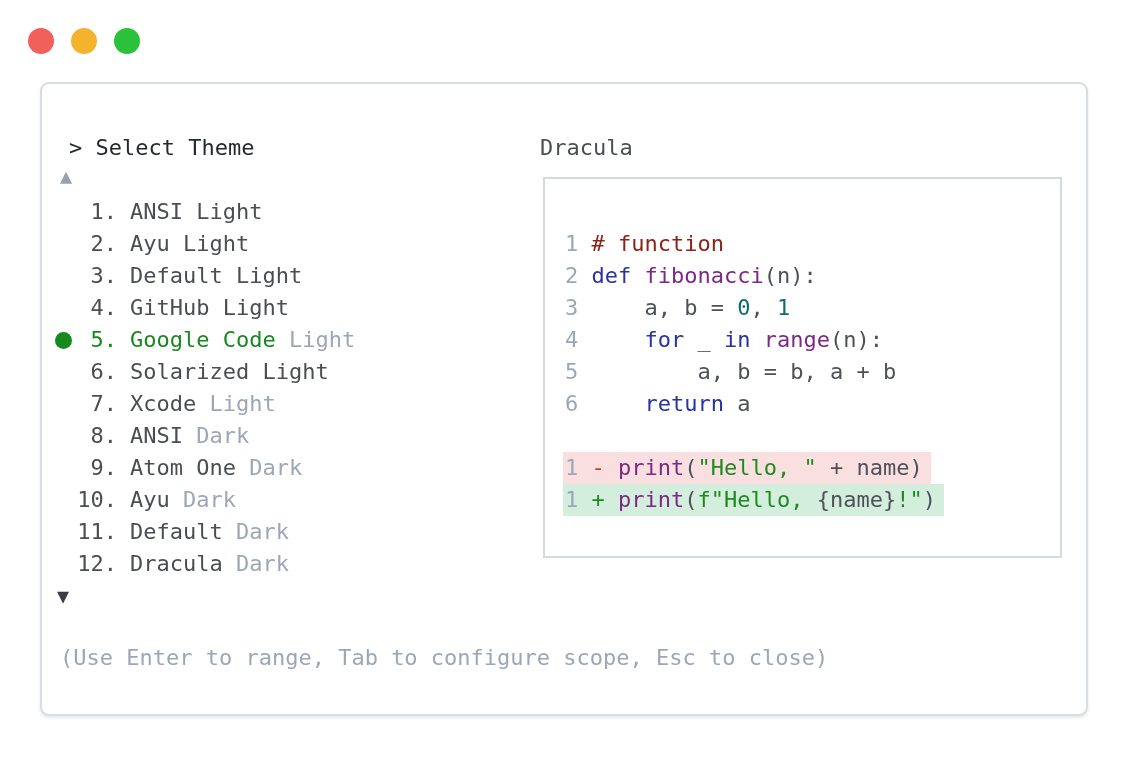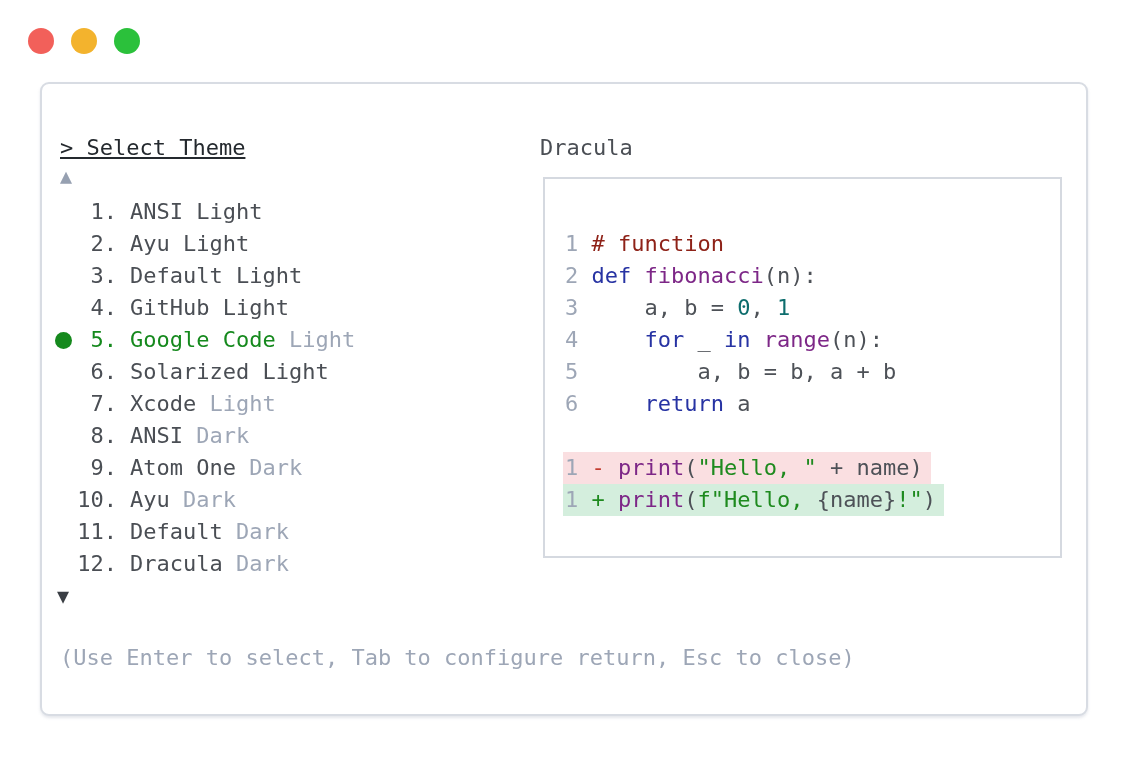--- a/index.html
+++ b/index.html
@@ -10,21 +10,21 @@
     font-family: "DejaVu Sans Mono", "Liberation Mono", monospace;
   }
   .traffic { position: absolute; left: 28px; top: 28px; display: flex; gap: 17px; }
   .light { width: 26px; height: 26px; border-radius: 50%; border: none; padding: 0; }
   .panel {
     position: absolute; left: 40px; top: 82px; width: 1048px; height: 634px;
     background: #fff; border: 2px solid #d8dce3; border-radius: 9px;
     box-shadow: 0 2px 3px rgba(160,170,185,0.28);
   }
   .mono { font-size: 22px; line-height: 32px; white-space: pre; }
-  .prompt { position: absolute; left: 18px; top: 48px; text-decoration: underline; }
+  .prompt { position: absolute; left: 27px; top: 48px; }
   .preview-label { position: absolute; left: 498px; top: 48px; }
   .scroll-up { position: absolute; left: 18px; top: 76px; font-size: 20px; line-height: 32px; }
   .scroll-down { position: absolute; left: 15px; top: 496px; font-size: 20px; line-height: 32px; }
   .theme-list { position: absolute; left: 13px; top: 112px; }
   .trow { height: 32px; display: flex; align-items: center; }
   .marker { width: 22px; height: 32px; display: flex; align-items: center; }
   .dot { width: 17px; height: 17px; border-radius: 50%; }
   .num { display: inline-block; width: 40px; text-align: right; margin-right: 13px; }
   .preview-box {
     position: absolute; left: 501px; top: 93px; width: 519px; height: 381px;
@@ -51,14 +51,14 @@
   <div class="mono scroll-up" id="scroll-up" style="color: rgb(150, 160, 177);">▲</div>
 
   <div class="theme-list mono" id="theme-list"><div class="trow"><span class="marker"></span><span class="num" style="color: rgb(74, 78, 84);">1.</span><span style="color: rgb(74, 78, 84);">ANSI </span><span style="color: rgb(74, 78, 84);">Light</span></div><div class="trow"><span class="marker"></span><span class="num" style="color: rgb(74, 78, 84);">2.</span><span style="color: rgb(74, 78, 84);">Ayu </span><span style="color: rgb(74, 78, 84);">Light</span></div><div class="trow"><span class="marker"></span><span class="num" style="color: rgb(74, 78, 84);">3.</span><span style="color: rgb(74, 78, 84);">Default </span><span style="color: rgb(74, 78, 84);">Light</span></div><div class="trow"><span class="marker"></span><span class="num" style="color: rgb(74, 78, 84);">4.</span><span style="color: rgb(74, 78, 84);">GitHub </span><span style="color: rgb(74, 78, 84);">Light</span></div><div class="trow"><span class="marker"><span class="dot" style="background: rgb(21, 137, 29);"></span></span><span class="num" style="color: rgb(21, 137, 29);">5.</span><span style="color: rgb(21, 137, 29);">Google Code </span><span style="color: rgb(157, 166, 182);">Light</span></div><div class="trow"><span class="marker"></span><span class="num" style="color: rgb(74, 78, 84);">6.</span><span style="color: rgb(74, 78, 84);">Solarized </span><span style="color: rgb(74, 78, 84);">Light</span></div><div class="trow"><span class="marker"></span><span class="num" style="color: rgb(74, 78, 84);">7.</span><span style="color: rgb(74, 78, 84);">Xcode </span><span style="color: rgb(157, 166, 182);">Light</span></div><div class="trow"><span class="marker"></span><span class="num" style="color: rgb(74, 78, 84);">8.</span><span style="color: rgb(74, 78, 84);">ANSI </span><span style="color: rgb(157, 166, 182);">Dark</span></div><div class="trow"><span class="marker"></span><span class="num" style="color: rgb(74, 78, 84);">9.</span><span style="color: rgb(74, 78, 84);">Atom One </span><span style="color: rgb(157, 166, 182);">Dark</span></div><div class="trow"><span class="marker"></span><span class="num" style="color: rgb(74, 78, 84);">10.</span><span style="color: rgb(74, 78, 84);">Ayu </span><span style="color: rgb(157, 166, 182);">Dark</span></div><div class="trow"><span class="marker"></span><span class="num" style="color: rgb(74, 78, 84);">11.</span><span style="color: rgb(74, 78, 84);">Default </span><span style="color: rgb(157, 166, 182);">Dark</span></div><div class="trow"><span class="marker"></span><span class="num" style="color: rgb(74, 78, 84);">12.</span><span style="color: rgb(74, 78, 84);">Dracula </span><span style="color: rgb(157, 166, 182);">Dark</span></div></div>
 
   <div class="mono scroll-down" id="scroll-down" style="color: rgb(58, 62, 68);">▼</div>
 
   <div class="preview-box" id="preview-box" style="border-color: rgb(213, 217, 224);">
     <div class="code-block mono" id="code-block"><div class="cl"><span style="color: rgb(157, 166, 182);">1 </span><span style="color: rgb(142, 34, 24);"># function</span></div><div class="cl"><span style="color: rgb(157, 166, 182);">2 </span><span style="color: rgb(39, 51, 163);">def</span><span style="color: rgb(77, 81, 87);"> </span><span style="color: rgb(125, 39, 135);">fibonacci</span><span style="color: rgb(77, 81, 87);">(n):</span></div><div class="cl"><span style="color: rgb(157, 166, 182);">3 </span><span style="color: rgb(77, 81, 87);">    a, b = </span><span style="color: rgb(13, 109, 109);">0</span><span style="color: rgb(77, 81, 87);">, </span><span style="color: rgb(13, 109, 109);">1</span></div><div class="cl"><span style="color: rgb(157, 166, 182);">4 </span><span style="color: rgb(77, 81, 87);">    </span><span style="color: rgb(39, 51, 163);">for</span><span style="color: rgb(77, 81, 87);"> _ </span><span style="color: rgb(39, 51, 163);">in</span><span style="color: rgb(77, 81, 87);"> </span><span style="color: rgb(125, 39, 135);">range</span><span style="color: rgb(77, 81, 87);">(n):</span></div><div class="cl"><span style="color: rgb(157, 166, 182);">5 </span><span style="color: rgb(77, 81, 87);">        a, b = b, a + b</span></div><div class="cl"><span style="color: rgb(157, 166, 182);">6 </span><span style="color: rgb(77, 81, 87);">    </span><span style="color: rgb(39, 51, 163);">return</span><span style="color: rgb(77, 81, 87);"> a</span></div><div class="blankline"></div><div class="cl" style="background: rgb(250, 223, 225);"><span style="color: rgb(157, 166, 182);">1 </span><span style="color: rgb(194, 59, 46);">-</span><span style="color: rgb(77, 81, 87);"> </span><span style="color: rgb(125, 39, 135);">print</span><span style="color: rgb(77, 81, 87);">(</span><span style="color: rgb(30, 138, 30);">"Hello, "</span><span style="color: rgb(77, 81, 87);"> + name)</span></div><div class="cl" style="background: rgb(212, 238, 221);"><span style="color: rgb(157, 166, 182);">1 </span><span style="color: rgb(30, 138, 30);">+</span><span style="color: rgb(77, 81, 87);"> </span><span style="color: rgb(125, 39, 135);">print</span><span style="color: rgb(77, 81, 87);">(</span><span style="color: rgb(30, 138, 30);">f"Hello, </span><span style="color: rgb(77, 81, 87);">{name}</span><span style="color: rgb(30, 138, 30);">!"</span><span style="color: rgb(77, 81, 87);">)</span></div></div>
   </div>
 
-  <div class="mono footer" id="help-text" style="color: rgb(157, 166, 182);">(Use Enter to select, Tab to configure return, Esc to close)</div>
+  <div class="mono footer" id="help-text" style="color: rgb(157, 166, 182);">(Use Enter to range, Tab to configure scope, Esc to close)</div>
 </div>
 
 </body></html>

